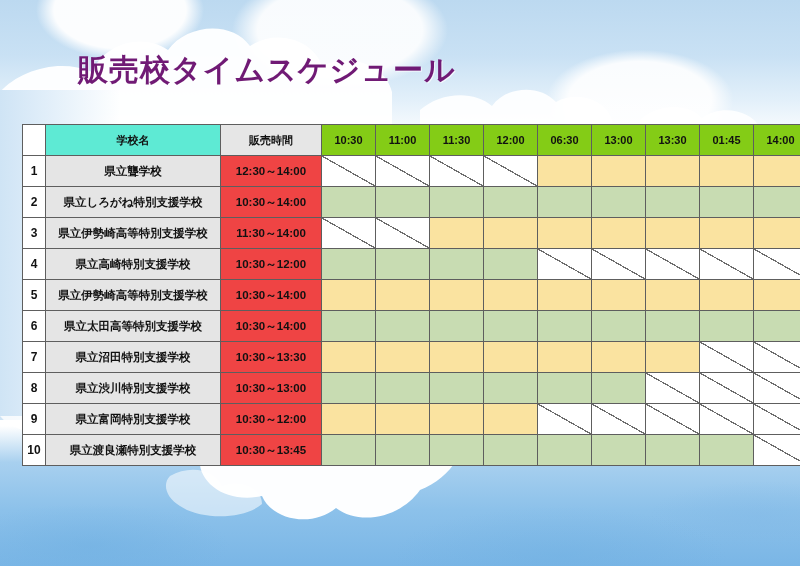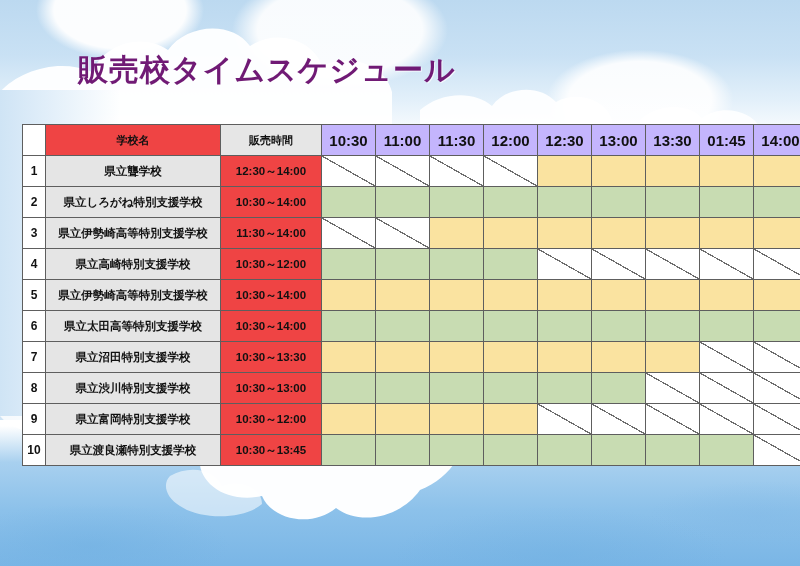--- a/index.html
+++ b/index.html
@@ -105,23 +105,23 @@
     font-size: 12px;
     font-weight: bold;
     color: #111;
     text-align: right;
     padding-right: 4px;
   }
   th.col-school, td.col-school { width: 174px; }
   th.col-time,   td.col-time   { width: 100px; }
   th.col-slot,   td.col-slot   { width: 53px; }
 
-  th.col-school { background: #ef4444; }
+  th.col-school { background: #5eead4; }
   th.col-time   { background: #e6e6e6; margin-left: 12px; }
-  th.col-slot   { background: #c4b5fd; font-size: 15px; }
+  th.col-slot   { background: #84cc16; font-size: 11px; }
   td.col-school { background: #e5e5e5; font-size: 11.5px; }
   td.col-time   { background: #ef4444; font-size: 11.5px; }
 
   td.slot { position: relative; }
   td.slot.yellow { background: #fae3a0; }
   td.slot.green  { background: #c8dcb2; }
   td.slot.empty  { background: #ffffff; }
   
   td.slot.empty::after {
     content: "";
@@ -166,21 +166,21 @@
     <thead>
       <tr>
         <th class="rownum"></th>
         <th class="col-school">学校名</th>
         <th class="col-time">販売時間</th>
 
       <th class="col-slot">10:30</th>
           <th class="col-slot">11:00</th>
           <th class="col-slot">11:30</th>
           <th class="col-slot">12:00</th>
-          <th class="col-slot">12:30</th>
+          <th class="col-slot">06:30</th>
           <th class="col-slot">13:00</th>
           <th class="col-slot">13:30</th>
           <th class="col-slot">01:45</th>
           <th class="col-slot">14:00</th>
         </tr>
     </thead>
     <tbody>
         <tr>
           <td class="rownum">1</td>
           <td class="col-school">県立聾学校</td>

